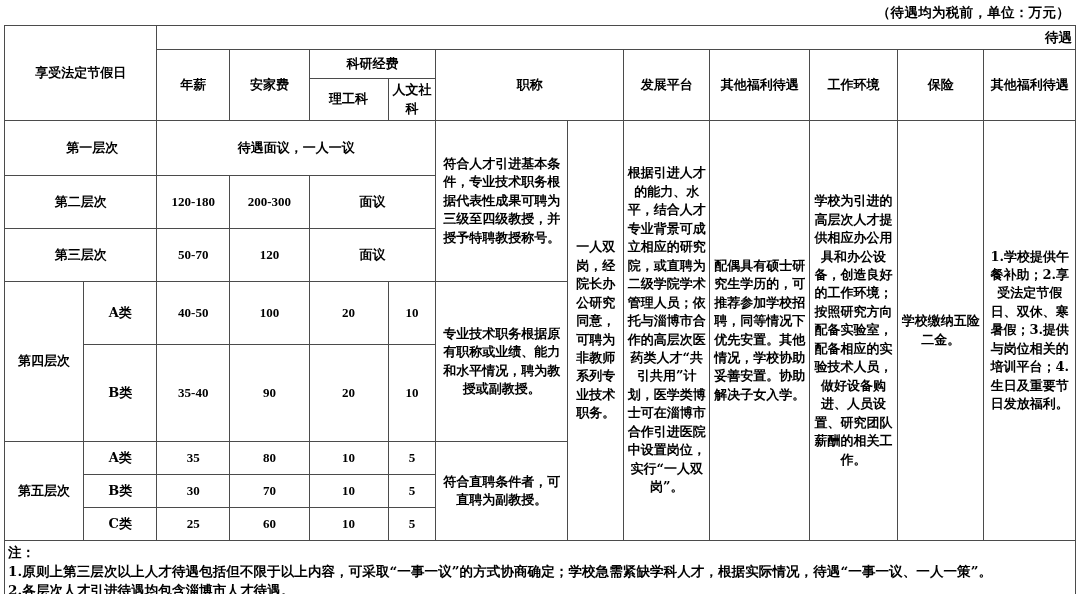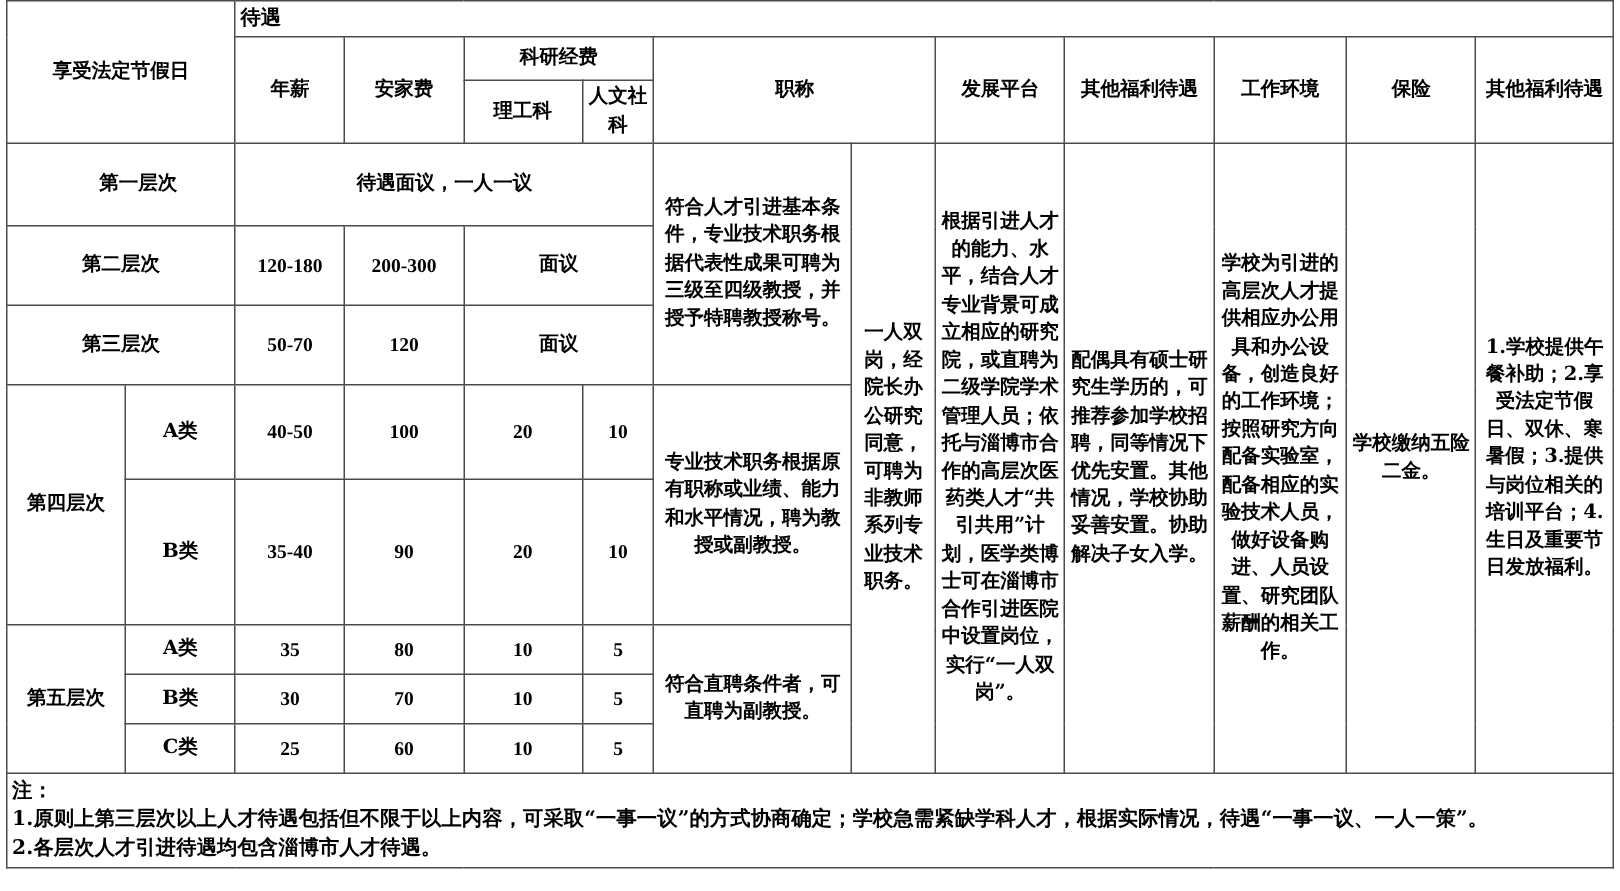--- a/index.html
+++ b/index.html
@@ -69,20 +69,21 @@
     letter-spacing: 0.1px;
   }
   .notes div { white-space: normal; }
   .num { font-family: Liberation Serif, serif; }
 </style>
 </head>
 <body>
 
 <div class="page">
 
+  <div class="unit-note">（待遇均为税前，单位：万元）</div>
 
   <table class="main">
     <colgroup>
       <col style="width:78px">
       <col style="width:72px">
       <col style="width:72px">
       <col style="width:78px">
       <col style="width:78px">
       <col style="width:47px">
       <col style="width:130px">
@@ -90,21 +91,21 @@
       <col style="width:85px">
       <col style="width:98px">
       <col style="width:87px">
       <col style="width:85px">
       <col style="width:90px">
     </colgroup>
     <tbody>
 
       <tr>
         <td rowspan="3" colspan="2">享受法定节假日</td>
-        <td colspan="11" class="daiyu-group" style="height:18px; text-align:left;">待遇</td>
+        <td colspan="11" class="daiyu-group" style="height:18px; text-align:right;">待遇</td>
       </tr>
 
       <tr>
         <td rowspan="2" class="hdr-tall">年薪</td>
         <td rowspan="2" class="hdr-tall">安家费</td>
         <td colspan="2" style="height:24px;">科研经费</td>
         <td rowspan="2" colspan="2">职称</td>
         <td rowspan="2">发展平台</td>
         <td rowspan="2">其他福利待遇</td>
         <td rowspan="2">工作环境</td>

